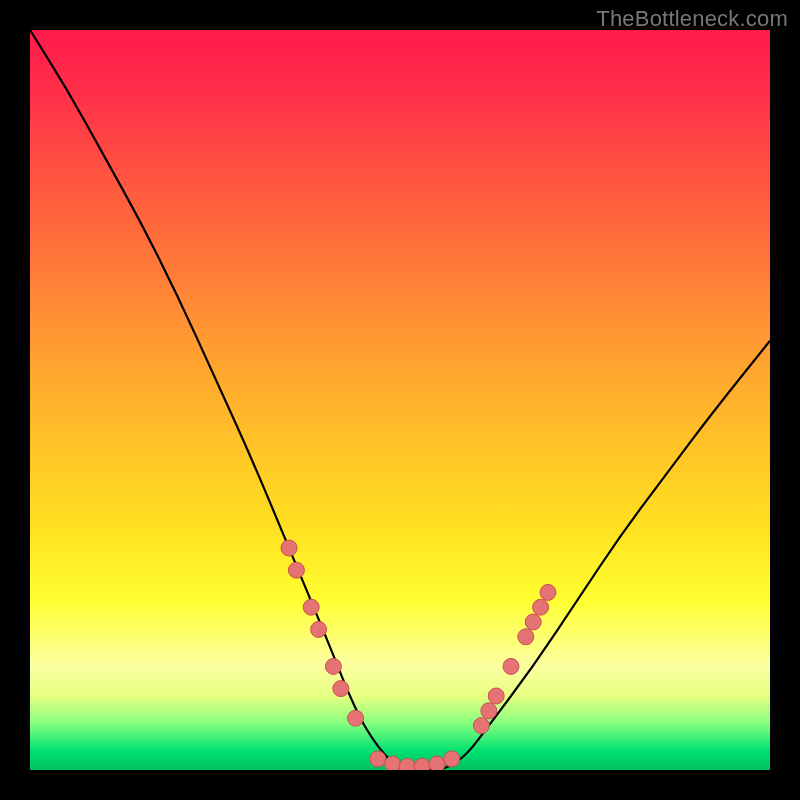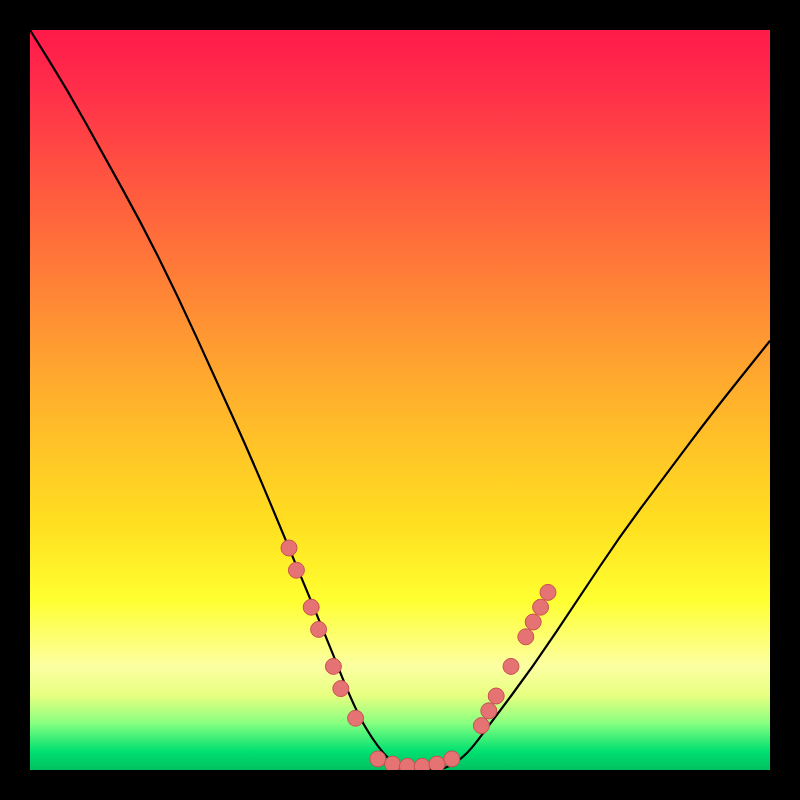--- a/index.html
+++ b/index.html
@@ -41,20 +41,21 @@
     left: 0; right: 0;
     bottom: 0;
     height: 46px;
     background: linear-gradient(to bottom, #80ff80 0%, #00e070 60%, #00c060 100%);
   }
 </style>
 </head>
 <body>
 
 <div class="container">
+  <div class="watermark">TheBottleneck.com</div>
   <div class="plot-area">
     <div class="green-band"></div>
     <svg class="curve" viewBox="0 0 740 740">
       <g>
           <path d="M 0,0 Q 0,0 18.5,29.599999999999966 Q 37,59.19999999999993 55.5,92.5 Q 74,125.80000000000007 92.5,159.10000000000002 Q 111,192.39999999999998 129.5,229.39999999999998 Q 148,266.4 166.5,307.09999999999997 Q 185,347.79999999999995 203.5,388.5 Q 222,429.2 240.5,473.6 Q 259,518 277.5,562.4 Q 296,606.8 310.8,643.8 Q 325.6,680.8 336.7,699.3 Q 347.79999999999995,717.8 358.9,728.9 Q 370,740 381.1,740 Q 392.20000000000005,740 403.30000000000007,740 Q 414.40000000000003,740 425.5,732.6 Q 436.59999999999997,725.2 447.7,710.4000000000001 Q 458.8,695.6 481,666 Q 503.20000000000005,636.4 525.4000000000001,603.0999999999999 Q 547.6,569.8 569.8,536.5 Q 592,503.2 614.2,473.6 Q 636.4,444 658.6,414.4 Q 680.8000000000001,384.8 710.4000000000001,347.8 T 740,310.8" fill="none" stroke="#000000" stroke-width="2.2"></path>
         </g>
       <g>
           <circle cx="259" cy="518" r="8" fill="#e57373" stroke="#c94f4f" stroke-width="1"></circle>
           <circle cx="266.4" cy="540.2" r="8" fill="#e57373" stroke="#c94f4f" stroke-width="1"></circle>
           <circle cx="281.2" cy="577.2" r="8" fill="#e57373" stroke="#c94f4f" stroke-width="1"></circle>

